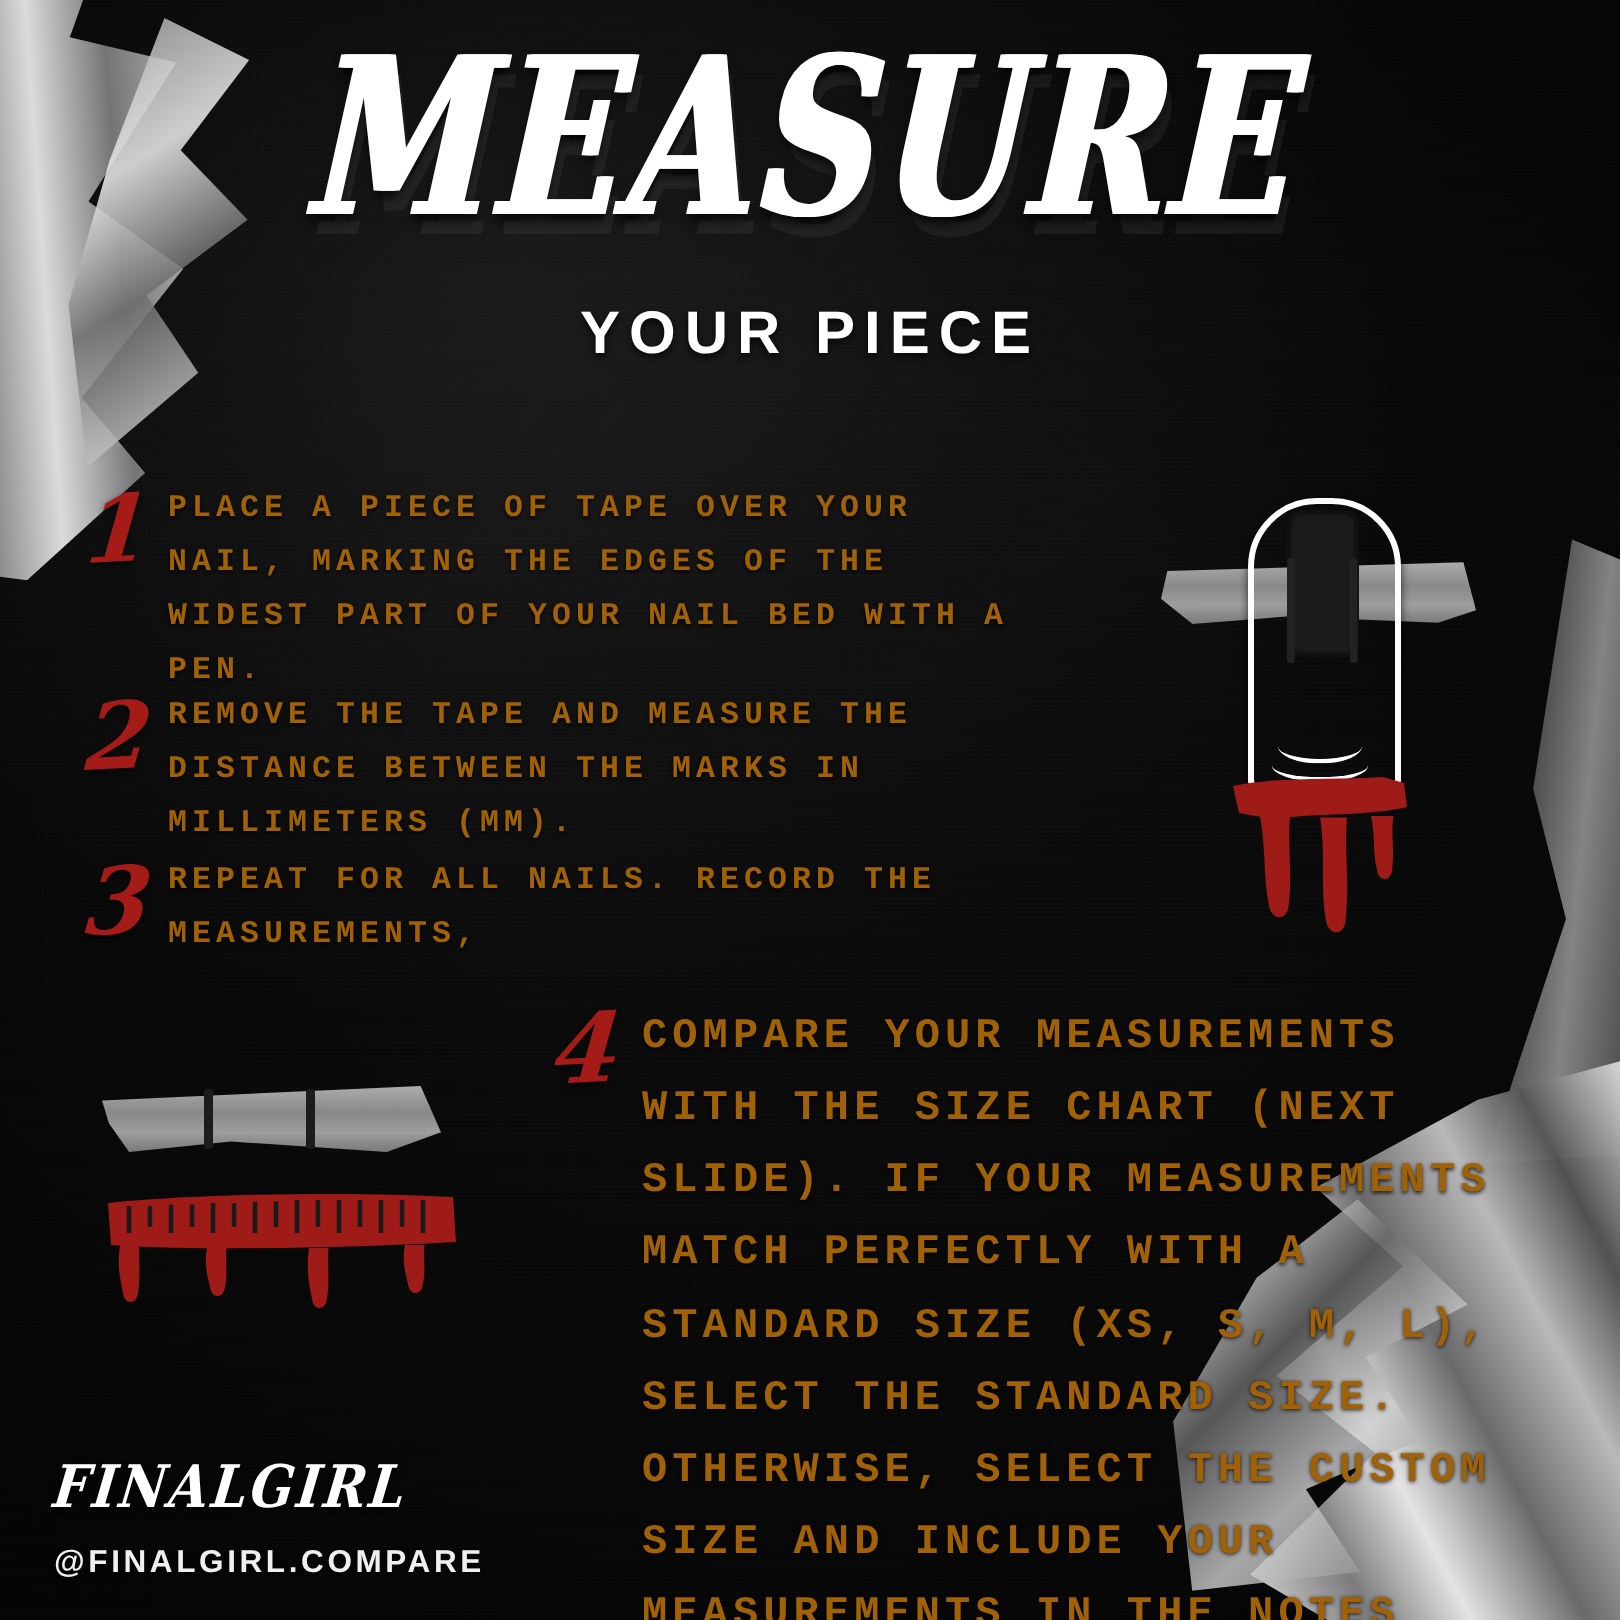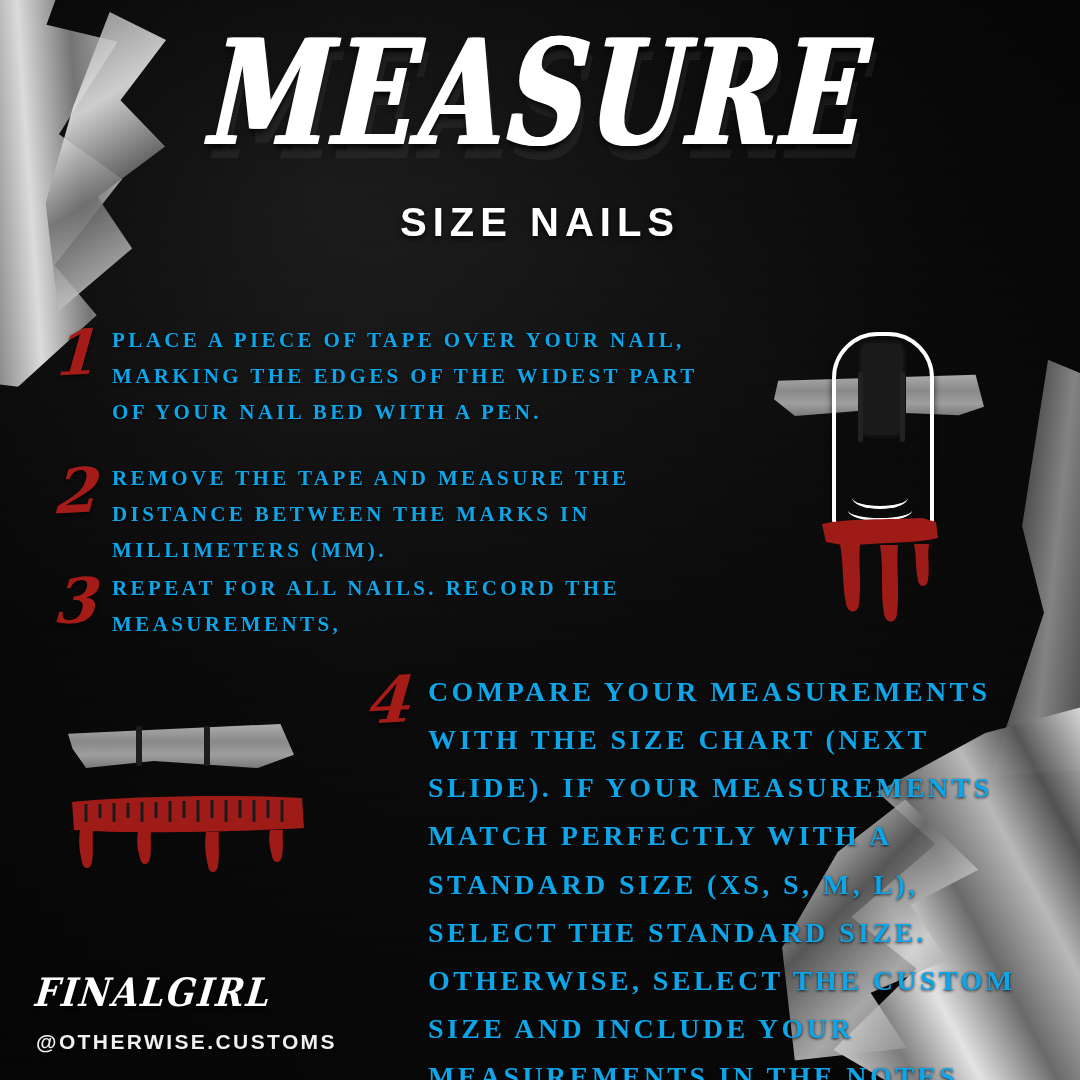--- a/index.html
+++ b/index.html
@@ -147,26 +147,26 @@
     font-weight: bold;
     font-size: 62px;
     line-height: 1;
     color: #a51b18;
     text-shadow: 0 2px 4px rgba(0,0,0,.7);
     transform: skewX(-8deg) rotate(-3deg);
     width: 54px;
     flex: none;
   }
   .step-text {
-    font-family: Liberation Serif, serif;
+    font-family: Liberation Mono, monospace;
     font-weight: bold;
     font-size: 21px;
     line-height: 1.72;
     letter-spacing: 3.4px;
-    color: #0ea5e9;
+    color: #a16207;
     text-transform: uppercase;
     text-shadow: 0 1px 3px rgba(0,0,0,.85);
   }
 
   #step1 { top: 322px; left: 58px; width: 640px; }
   #step2 { top: 460px; left: 58px; width: 640px; }
   #step3 { top: 570px; left: 58px; width: 640px; }
   #step4 { top: 668px; left: 370px; width: 660px; }
   #step4 .step-num { font-size: 64px; width: 58px; }
   #step4 .step-text { font-size: 28px; }
@@ -281,21 +281,21 @@
   <div class="bg-vignette"></div>
 
   <div class="foil foil-tl"></div>
   <div class="foil foil-tl2"></div>
   <div class="foil foil-edge-r"></div>
   <div class="foil foil-br"></div>
   <div class="foil foil-br2"></div>
 
   <div class="header">
     <div class="title-main">MEASURE</div>
-    <div class="title-sub">SIZE NAILS</div>
+    <div class="title-sub">YOUR PIECE</div>
   </div>
 
   <div class="step" id="step1">
     <div class="step-num">1</div>
     <div class="step-text">PLACE A PIECE OF TAPE OVER YOUR NAIL, MARKING THE EDGES OF THE WIDEST PART OF YOUR NAIL BED WITH A PEN.</div>
   </div>
 
   <div class="step" id="step2">
     <div class="step-num">2</div>
     <div class="step-text">REMOVE THE TAPE AND MEASURE THE DISTANCE BETWEEN THE MARKS IN MILLIMETERS (MM).</div>
@@ -351,15 +351,15 @@
         <line x1="216" y1="8" x2="216" y2="30"></line>
       </g>
       <path d="M14,38 C12,52 14,60 16,70 C17,78 25,78 26,70 C28,58 26,48 27,38 Z" fill="#9e1b18"></path>
       <path d="M72,40 C70,50 72,58 74,66 C75,74 83,74 84,66 C86,56 84,48 85,40 Z" fill="#9e1b18"></path>
       <path d="M140,40 C138,54 140,64 142,74 C143,82 151,82 152,74 C154,60 152,50 153,40 Z" fill="#9e1b18"></path>
       <path d="M204,38 C202,48 204,56 206,64 C207,72 215,72 216,64 C218,54 216,46 217,38 Z" fill="#9e1b18"></path>
     </svg>
   </div>
 
   <div class="brand">FINALGIRL</div>
-  <div class="handle">@OTHERWISE.CUSTOMS</div>
+  <div class="handle">@FINALGIRL.COMPARE</div>
 
 </div>
 
 </body></html>

